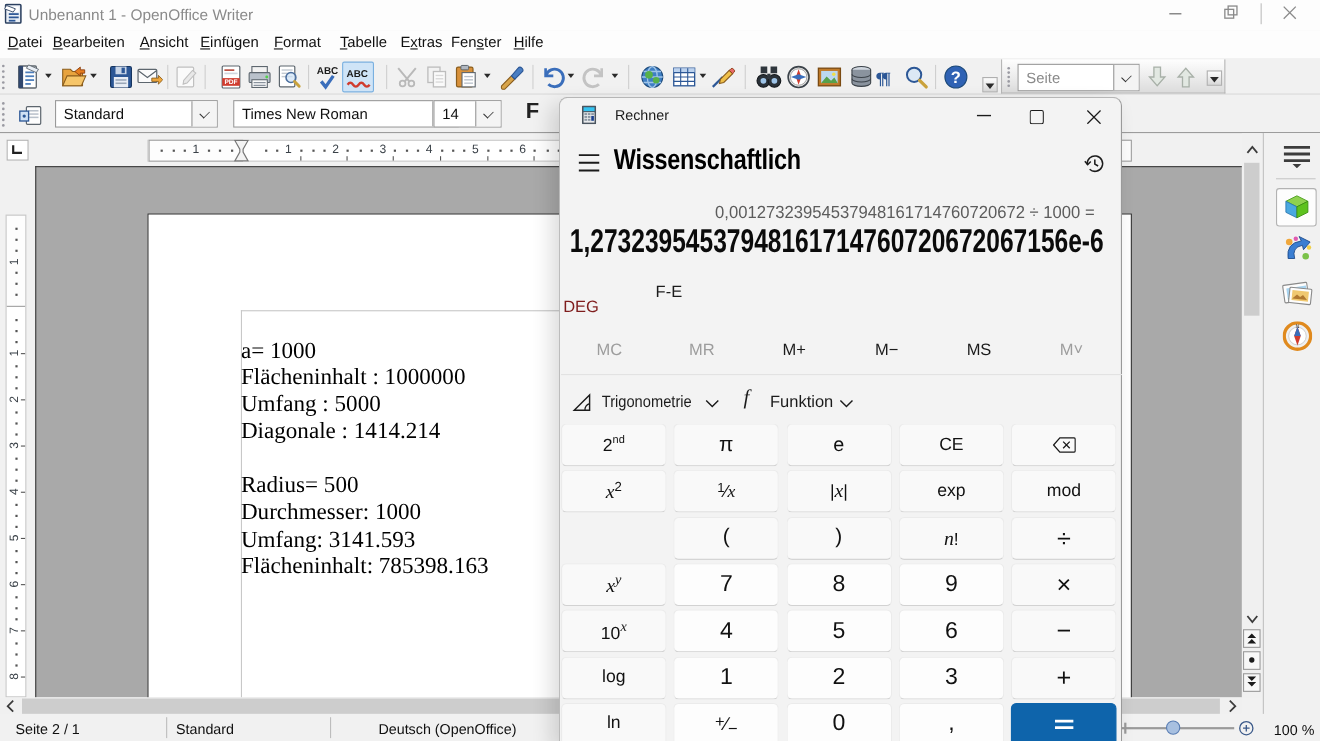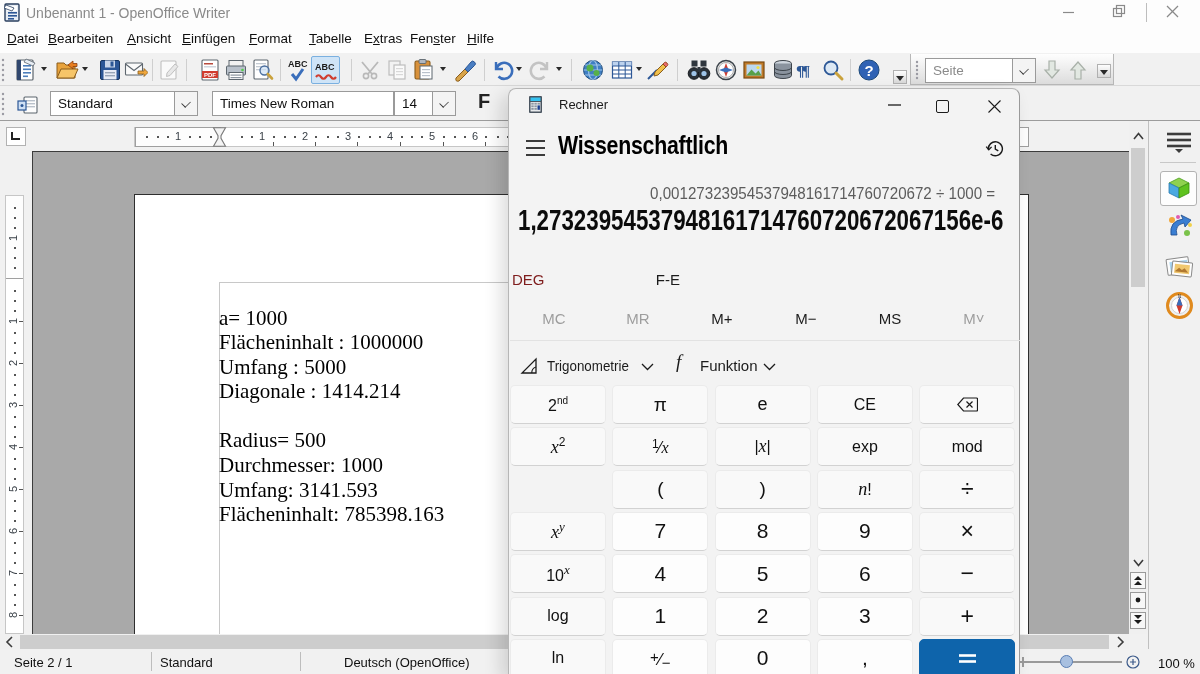--- a/index.html
+++ b/index.html
@@ -605,21 +605,21 @@
     </svg>
   <div id="calcmode">Wissenschaftlich</div>
   <svg style="position:absolute;left:476px;top:50px" width="19" height="18" viewBox="0 0 19 18">
     <path d="M3.4 10.5 a7 7 0 1 1 2.2 4.4" stroke="#1b1b1b" stroke-width="1.4" fill="none"></path>
     <path d="M1.2 7.6 L3.8 10.8 L6.6 7.9" fill="none" stroke="#1b1b1b" stroke-width="1.3"></path>
     <path d="M10.3 6 v4.2 l3 1.7" stroke="#1b1b1b" stroke-width="1.4" fill="none"></path>
   </svg>
   <div id="calcexpr">0,00127323954537948161714760720672 ÷ 1000 =</div>
   <div id="calcres">1,27323954537948161714760720672067156e-6</div>
   <div style="position:absolute;left:3px;top:182px;width:84px;text-align:left;font-size:15px;color:#7f1d1d">DEG</div>
-    <div style="position:absolute;left:87px;top:182px;width:84px;text-align:right;font-size:15px;color:#1b1b1b">F-E</div>
+    <div style="position:absolute;left:87px;top:168px;width:84px;text-align:left;font-size:15px;color:#1b1b1b">F-E</div>
     <div style="position:absolute;left:3px;top:221px;width:84px;text-align:center;font-size:15px;color:#9d9d9d">MC</div>
     <div style="position:absolute;left:87px;top:221px;width:84px;text-align:center;font-size:15px;color:#9d9d9d">MR</div>
     <div style="position:absolute;left:171px;top:221px;width:84px;text-align:center;font-size:15px;color:#1b1b1b">M+</div>
     <div style="position:absolute;left:255px;top:221px;width:84px;text-align:center;font-size:15px;color:#1b1b1b">M−</div>
     <div style="position:absolute;left:339px;top:221px;width:84px;text-align:center;font-size:15px;color:#1b1b1b">MS</div>
     <div style="position:absolute;left:423px;top:221px;width:84px;text-align:center;font-size:15px;color:#9d9d9d">M˅</div>
 
 <div style="position:absolute;left:1px;top:251px;width:510px;height:1px;background:#e2e2e2"></div>
 <svg style="position:absolute;left:11px;top:267px" width="18" height="20" viewBox="0 0 18 20">
       <path d="M2 17 L16 17 L16 3 Z" fill="none" stroke="#1b1b1b" stroke-width="1.3"></path>

